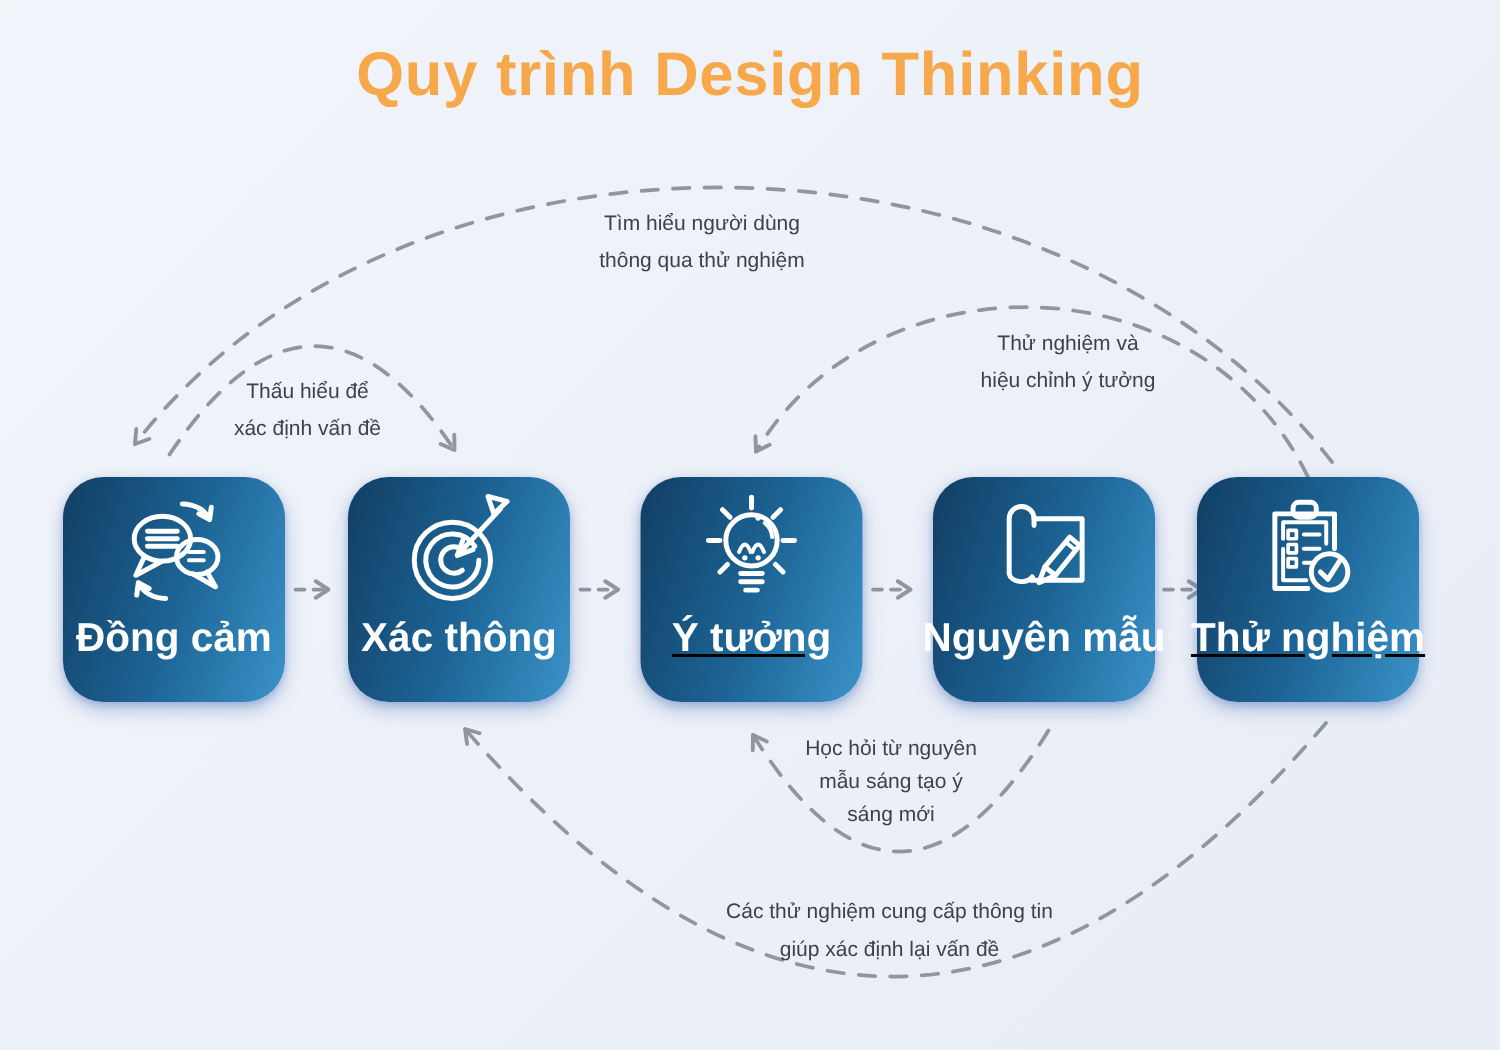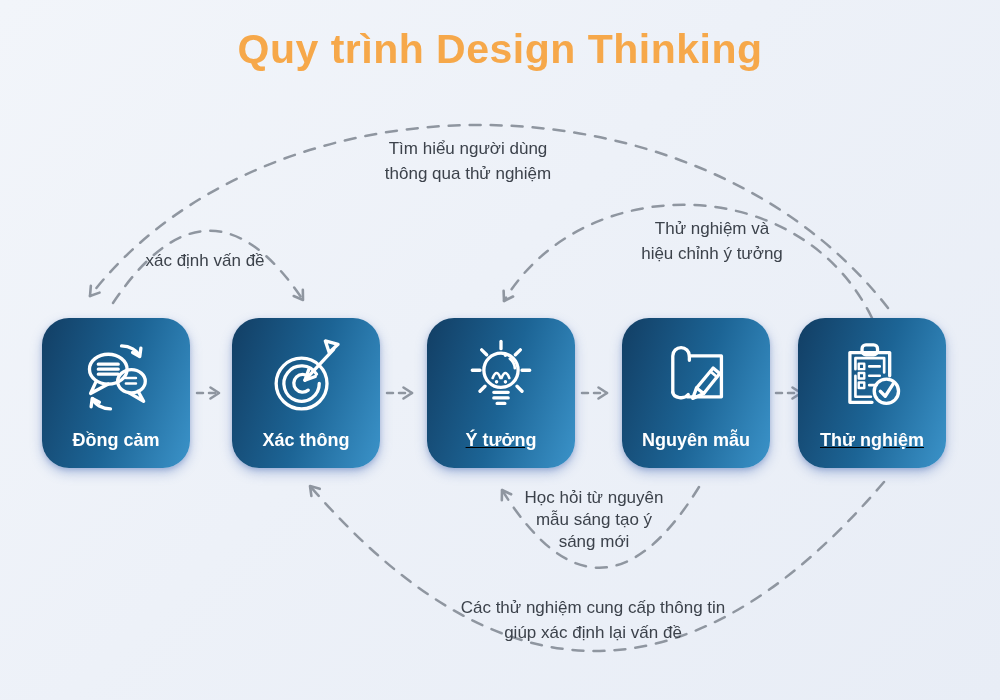--- a/index.html
+++ b/index.html
@@ -22,27 +22,27 @@
   .stage {
     position:absolute; top:318px; width:148px; height:150px;
     border-radius:27px;
     background:linear-gradient(108deg,#123e64 0%, #1c6495 52%, #3b93c9 100%);
     box-shadow:0 5px 12px rgba(93,126,192,.42), 0 2px 4px rgba(70,100,170,.25);
     display:flex; flex-direction:column; align-items:center;
   }
   .stage .icon-wrap { flex:1; display:flex; align-items:center; justify-content:center; padding-top:8px; }
   .stage .icon-wrap svg { width:84px; height:84px; }
   .stage .stage-label {
-    color:#ffffff; font-size:18px; font-weight:700; padding-bottom:17px; white-space:nowrap;
+    color:#ffffff; font-size:27px; font-weight:700; padding-bottom:32px; white-space:nowrap;
   }
   .s1{left:42px;} .s2{left:232px;} .s3{left:427px;text-decoration:underline;} .s4{left:622px;} .s5{left:798px;text-decoration:underline;}
 
   .note {
     position:absolute; transform:translateX(-50%);
-    text-align:center; color:#3C424B; font-size:17px; font-weight:500; line-height:25px;
+    text-align:center; color:#3C424B; font-size:14px; font-weight:500; line-height:25px;
     white-space:nowrap;
   }
   .note-top    { left:468px; top:136px; }
   .note-left   { left:205px; top:248px; }
   .note-right  { left:712px; top:216px; }
   .note-bmid   { left:594px; top:487px; line-height:22px; }
   .note-bottom { left:593px; top:595px; }
 
   .ink { stroke:#8f96a0; stroke-width:2.5; fill:none; stroke-linecap:round; }
   .dash-big   { stroke-dasharray:11 10; }
@@ -76,20 +76,21 @@
     <path class="ink dash-small" d="M 387 393 H 412" marker-end="url(#arr)"></path>
     <path class="ink dash-small" d="M 582 393 H 607" marker-end="url(#arr)"></path>
     <path class="ink dash-small" d="M 776 393 H 801" marker-end="url(#arr)"></path>
   </svg>
 
   <div class="note note-top">
     <div>Tìm hiểu người dùng</div>
     <div>thông qua thử nghiệm</div>
   </div>
   <div class="note note-left">
+    <div>Thấu hiểu để</div>
     <div>xác định vấn đề</div>
   </div>
   <div class="note note-right">
     <div>Thử nghiệm và</div>
     <div>hiệu chỉnh ý tưởng</div>
   </div>
   <div class="note note-bmid">
     <div>Học hỏi từ nguyên</div>
     <div>mẫu sáng tạo ý</div>
     <div>sáng mới</div>

